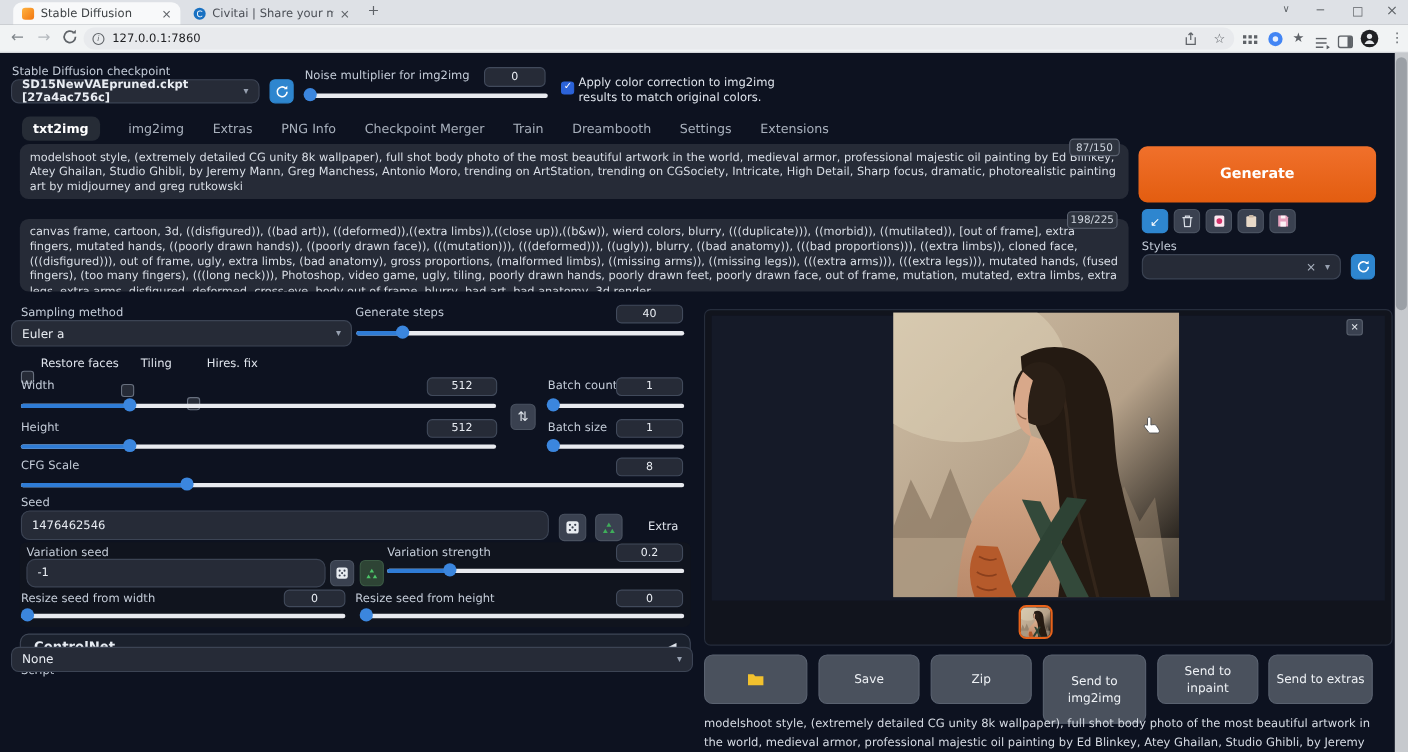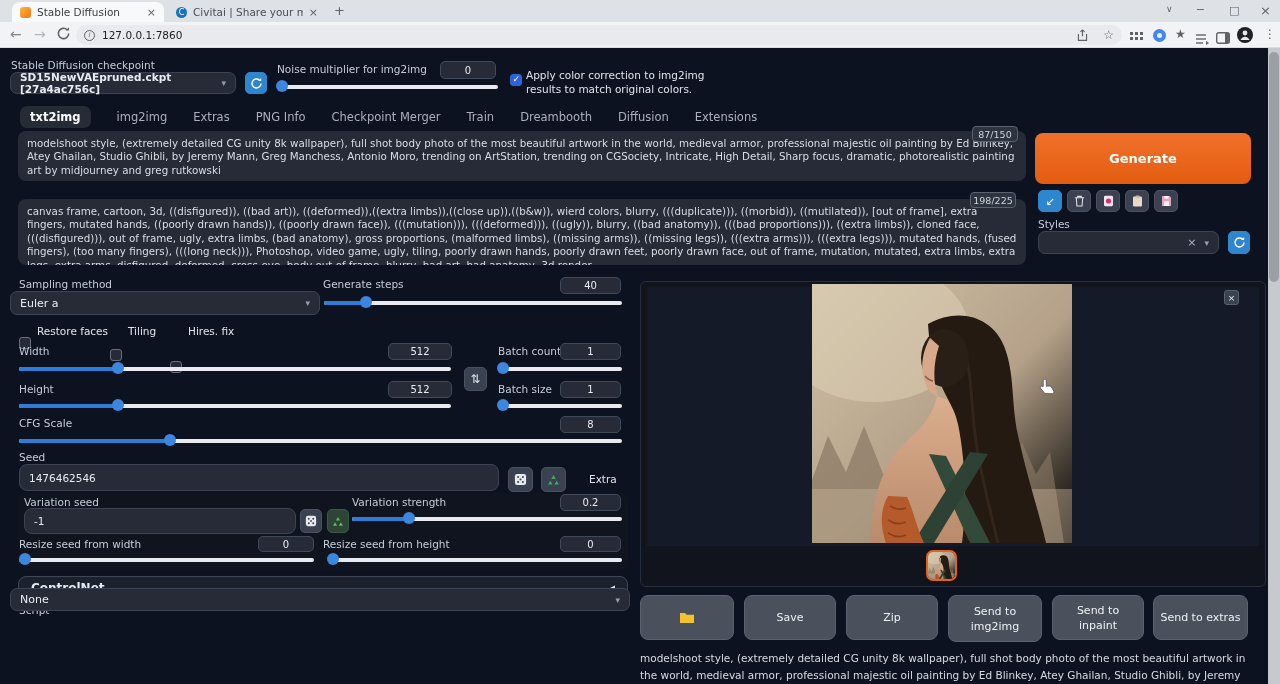--- a/index.html
+++ b/index.html
@@ -155,21 +155,21 @@
   <div class="abs lbl" style="left:526px;top:68px;width:210px;white-space:normal;line-height:14px;color:#dfe4ec;">Apply color correction to img2img results to match original colors.</div>
 
   <div class="abs" style="left:20px;top:106px;display:flex;gap:26px;align-items:center;">
     <span class="mtab active">txt2img</span>
     <span class="mtab">img2img</span>
     <span class="mtab">Extras</span>
     <span class="mtab">PNG Info</span>
     <span class="mtab">Checkpoint Merger</span>
     <span class="mtab">Train</span>
     <span class="mtab">Dreambooth</span>
-    <span class="mtab">Diffusion</span>
+    <span class="mtab">Settings</span>
     <span class="mtab">Extensions</span>
   </div>
 
   <div class="abs counter" style="left:972px;top:126px;width:46px;height:16px;z-index:3;">87/150</div>
   <div class="abs ta" style="left:18px;top:131px;width:1008px;height:50px;">modelshoot style, (extremely detailed CG unity 8k wallpaper), full shot body photo of the most beautiful artwork in the world, medieval armor, professional majestic oil painting by Ed Blinkey, Atey Ghailan, Studio Ghibli, by Jeremy Mann, Greg Manchess, Antonio Moro, trending on ArtStation, trending on CGSociety, Intricate, High Detail, Sharp focus, dramatic, photorealistic painting art by midjourney and greg rutkowski</div>
 
   <div class="abs counter" style="left:970px;top:192px;width:46px;height:16px;z-index:3;">198/225</div>
   <div class="abs ta" style="left:18px;top:199px;width:1008px;height:66px;">canvas frame, cartoon, 3d, ((disfigured)), ((bad art)), ((deformed)),((extra limbs)),((close up)),((b&amp;w)), wierd colors, blurry, (((duplicate))), ((morbid)), ((mutilated)), [out of frame], extra fingers, mutated hands, ((poorly drawn hands)), ((poorly drawn face)), (((mutation))), (((deformed))), ((ugly)), blurry, ((bad anatomy)), (((bad proportions))), ((extra limbs)), cloned face, (((disfigured))), out of frame, ugly, extra limbs, (bad anatomy), gross proportions, (malformed limbs), ((missing arms)), ((missing legs)), (((extra arms))), (((extra legs))), mutated hands, (fused fingers), (too many fingers), (((long neck))), Photoshop, video game, ugly, tiling, poorly drawn hands, poorly drawn feet, poorly drawn face, out of frame, mutation, mutated, extra limbs, extra legs, extra arms, disfigured, deformed, cross-eye, body out of frame, blurry, bad art, bad anatomy, 3d render</div>
 
   <div class="abs" style="left:1035px;top:133px;width:216px;height:51px;border-radius:8px;
@@ -415,21 +415,21 @@
     <path d="M6.7 1.2c1 0 1.6.7 1.6 1.7v5.4l1.2-.2c2.9-.5 3.6.4 4.7 2.2l1.6 2.7c.7 1.2-.2 2.7-1.6 2.7H8.1c-.8 0-1.6-.4-2-1L2.4 10c-.7-1 .3-2.2 1.4-1.9l1.4.5V2.9c0-1 .6-1.7 1.5-1.7z" fill="#fff" stroke="#555" stroke-width="0.9"></path>
   </svg>
 
   <div class="abs gbtn" style="left:640px;top:595px;width:94px;height:45px;">
     <svg width="16" height="13" viewBox="0 0 16 13">
         <path d="M1 2h5l1.6 1.8H15V12H1z" fill="#f2c12e"></path>
       </svg>
   </div>
   <div class="abs gbtn" style="left:846px;top:595px;width:92px;height:45px;">Zip</div>
   <div class="abs gbtn" style="left:744px;top:595px;width:92px;height:45px;">Save</div>
-  <div class="abs gbtn" style="left:948px;top:595px;width:94px;height:47px;">Send to img2img</div>
+  <div class="abs gbtn" style="left:948px;top:595px;width:94px;height:63px;">Send to img2img</div>
   <div class="abs gbtn" style="left:1052px;top:595px;width:92px;height:45px;">Send to inpaint</div>
   <div class="abs gbtn" style="left:1153px;top:595px;width:95px;height:45px;">Send to extras</div>
 
   <div class="abs" style="left:640px;top:650px;width:620px;height:34px;overflow:hidden;color:#d6dbe3;font-size:10.5px;line-height:17px;">modelshoot style, (extremely detailed CG unity 8k wallpaper), full shot body photo of the most beautiful artwork in the world, medieval armor, professional majestic oil painting by Ed Blinkey, Atey Ghailan, Studio Ghibli, by Jeremy Mann, Greg Manchess, Antonio Moro, trending on ArtStation, trending on</div>
 
   <div class="abs" style="left:1268px;top:48px;width:12px;height:636px;background:#c6c9cd;">
     <div style="position:absolute;left:1px;top:4px;width:10px;height:230px;background:#9ba0a6;border-radius:5px;"></div>
   </div>
 
 </div>

